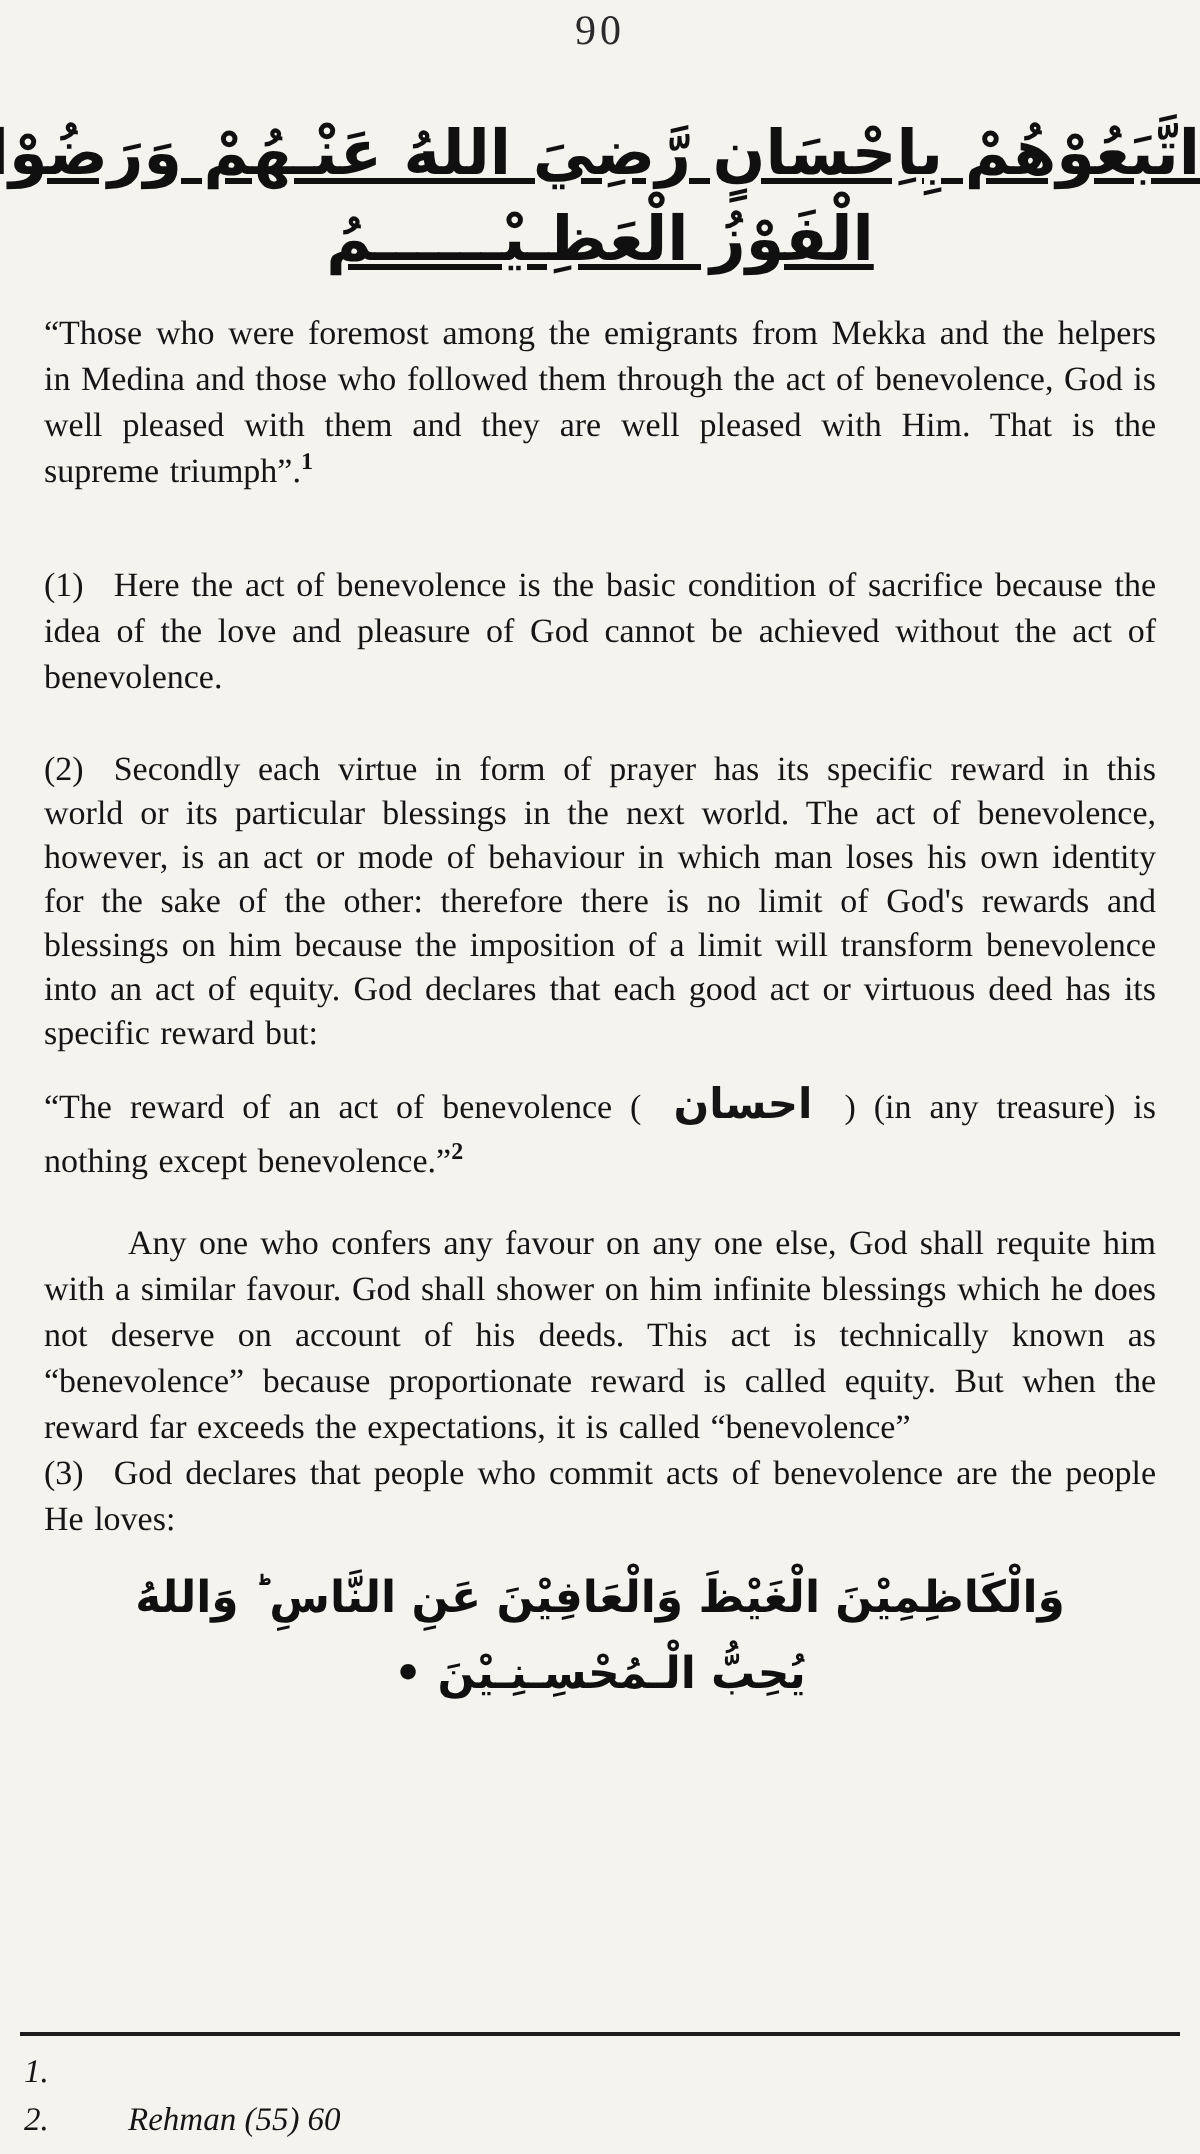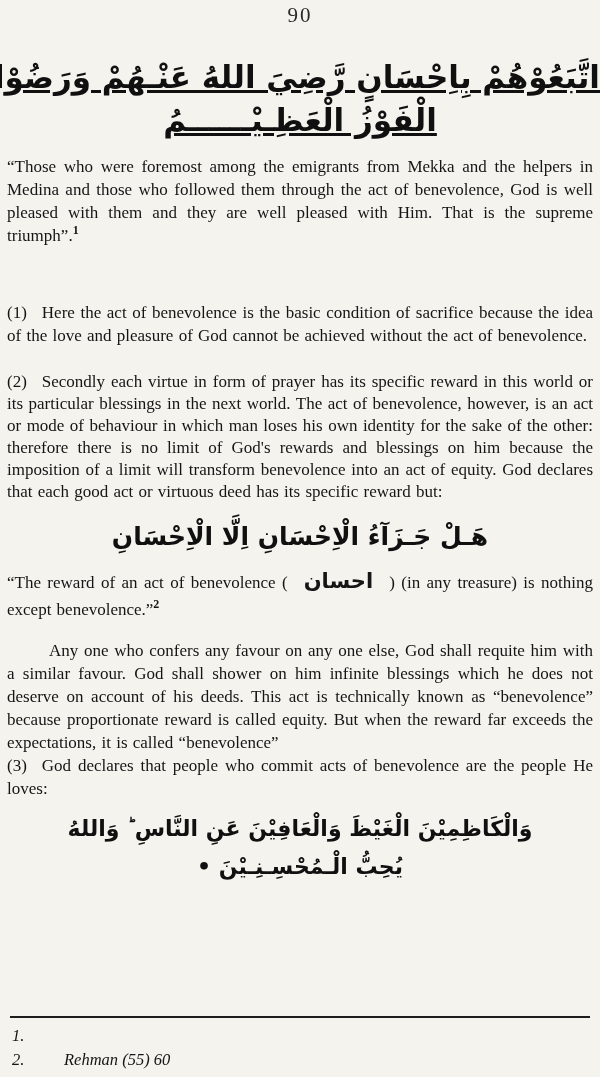--- a/index.html
+++ b/index.html
@@ -26,28 +26,28 @@
     font-family:"DejaVu Sans",sans-serif;
     font-weight:bold;
     color:#101010;
   }
   .arabic .aline{white-space:nowrap;}
   .arabic-1{margin-top:28px;font-size:31px;line-height:43px;text-decoration:underline;}
   .arabic-2{margin-top:14px;font-size:25px;line-height:40px;}
   .arabic-3{margin-top:10px;font-size:22px;line-height:38px;}
   .body-text{
     margin:0;
-    padding:0 7px;
+    padding:0 22px;
     font-size:17px;
     line-height:23px;
     text-align:justify;
     word-spacing:1px;
   }
   .quote1{margin-top:13px;}
-  .para-1{margin-top:54px;}
+  .para-1{margin-top:34px;}
   .para-2{margin-top:24px;line-height:22px;}
   .quote2{margin-top:12px;line-height:27px;}
   .para-3{margin-top:16px;text-indent:42px;}
   .para-4{}
   .marker{margin-right:15px;}
   sup.fn-ref{
     font-weight:bold;
     font-size:12px;
     vertical-align:super;
     line-height:0;
@@ -90,23 +90,20 @@
     <div class="aline">اتَّبَعُوْهُمْ بِاِحْسَانٍ رَّضِيَ اللهُ عَنْـهُمْ وَرَضُوْا عَنْـهُ ذٰلِكَ</div>
     <div class="aline">الْفَوْزُ الْعَظِـيْــــــمُ</div>
   </div>
 
   <p class="body-text quote1"><span>“Those who were foremost among the emigrants from Mekka and the helpers in Medina and those who followed them through the act of benevolence, God is well pleased with them and they are well pleased with Him. That is the supreme triumph”.</span><sup class="fn-ref">1</sup></p>
 
   <p class="body-text para-1"><span class="marker">(1)</span><span>Here the act of benevolence is the basic condition of sacrifice because the idea of the love and pleasure of God cannot be achieved without the act of benevolence.</span></p>
 
   <p class="body-text para-2"><span class="marker">(2)</span><span>Secondly each virtue in form of prayer has its specific reward in this world or its particular blessings in the next world. The act of benevolence, however, is an act or mode of behaviour in which man loses his own identity for the sake of the other: therefore there is no limit of God's rewards and blessings on him because the imposition of a limit will transform benevolence into an act of equity. God declares that each good act or virtuous deed has its specific reward but:</span></p>
 
-  <div class="arabic arabic-2" dir="rtl">
-    <div class="aline">هَـلْ جَـزَآءُ الْاِحْسَانِ اِلَّا الْاِحْسَانِ</div>
-  </div>
 
   <p class="body-text quote2"><span>“The reward of an act of benevolence (</span><span class="inline-arabic">احسان</span><span>) (in any treasure) is nothing except benevolence.”</span><sup class="fn-ref">2</sup></p>
 
   <p class="body-text para-3"><span>Any one who confers any favour on any one else, God shall requite him with a similar favour. God shall shower on him infinite blessings which he does not deserve on account of his deeds. This act is technically known as “benevolence” because proportionate reward is called equity. But when the reward far exceeds the expectations, it is called “benevolence”</span></p>
 
   <p class="body-text para-4"><span class="marker">(3)</span><span>God declares that people who commit acts of benevolence are the people He loves:</span></p>
 
   <div class="arabic arabic-3" dir="rtl">
     <div class="aline">وَالْكَاظِمِيْنَ الْغَيْظَ وَالْعَافِيْنَ عَنِ النَّاسِ ؕ وَاللهُ</div>
     <div class="aline">يُحِبُّ الْـمُحْسِـنِـيْنَ •</div>

